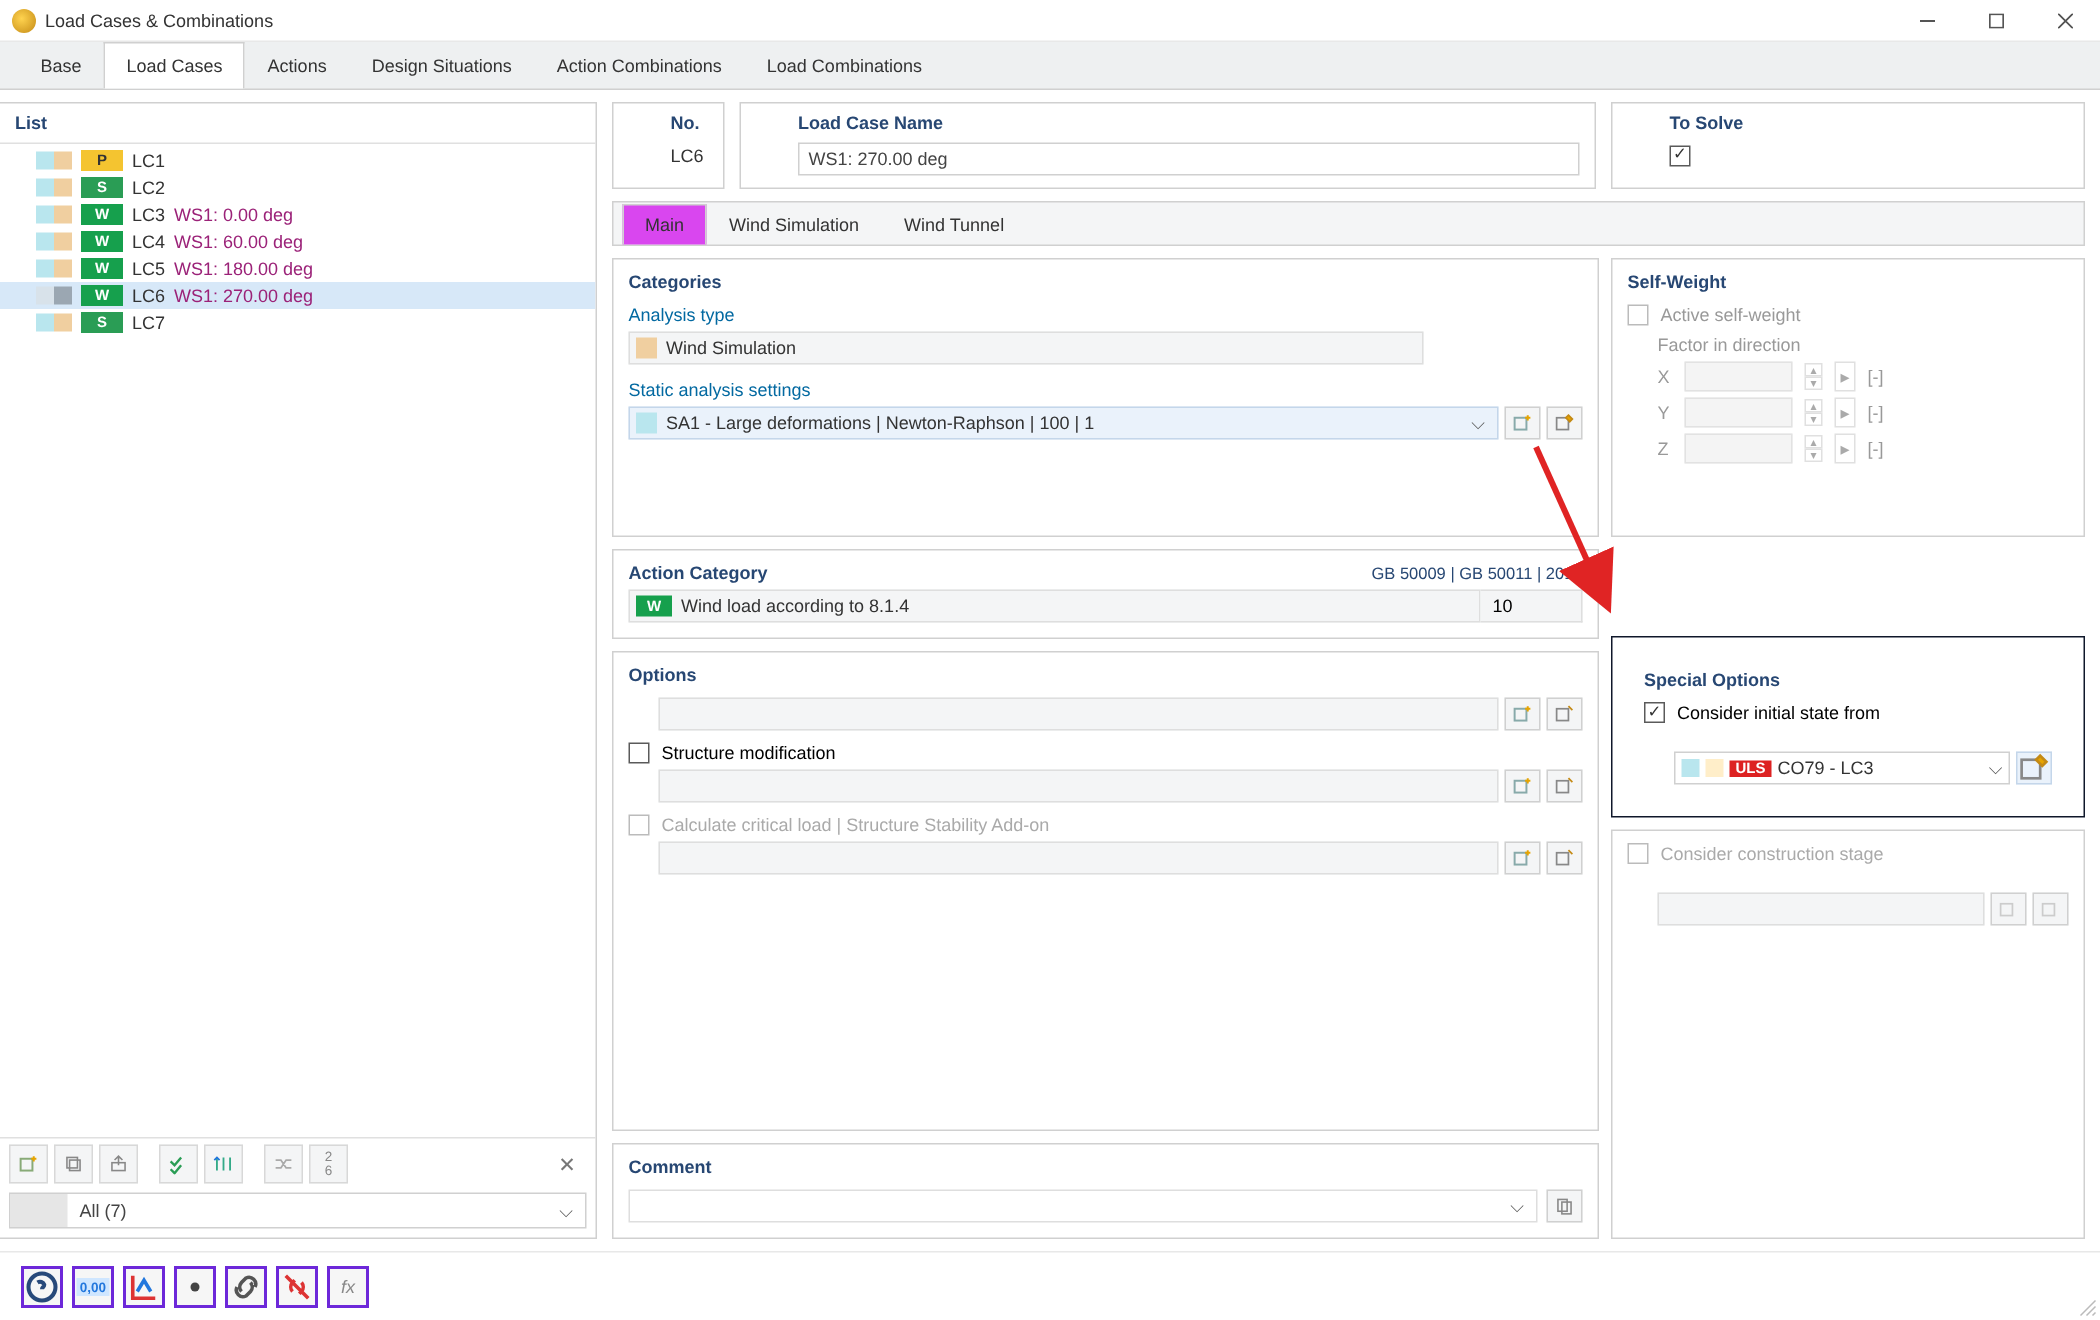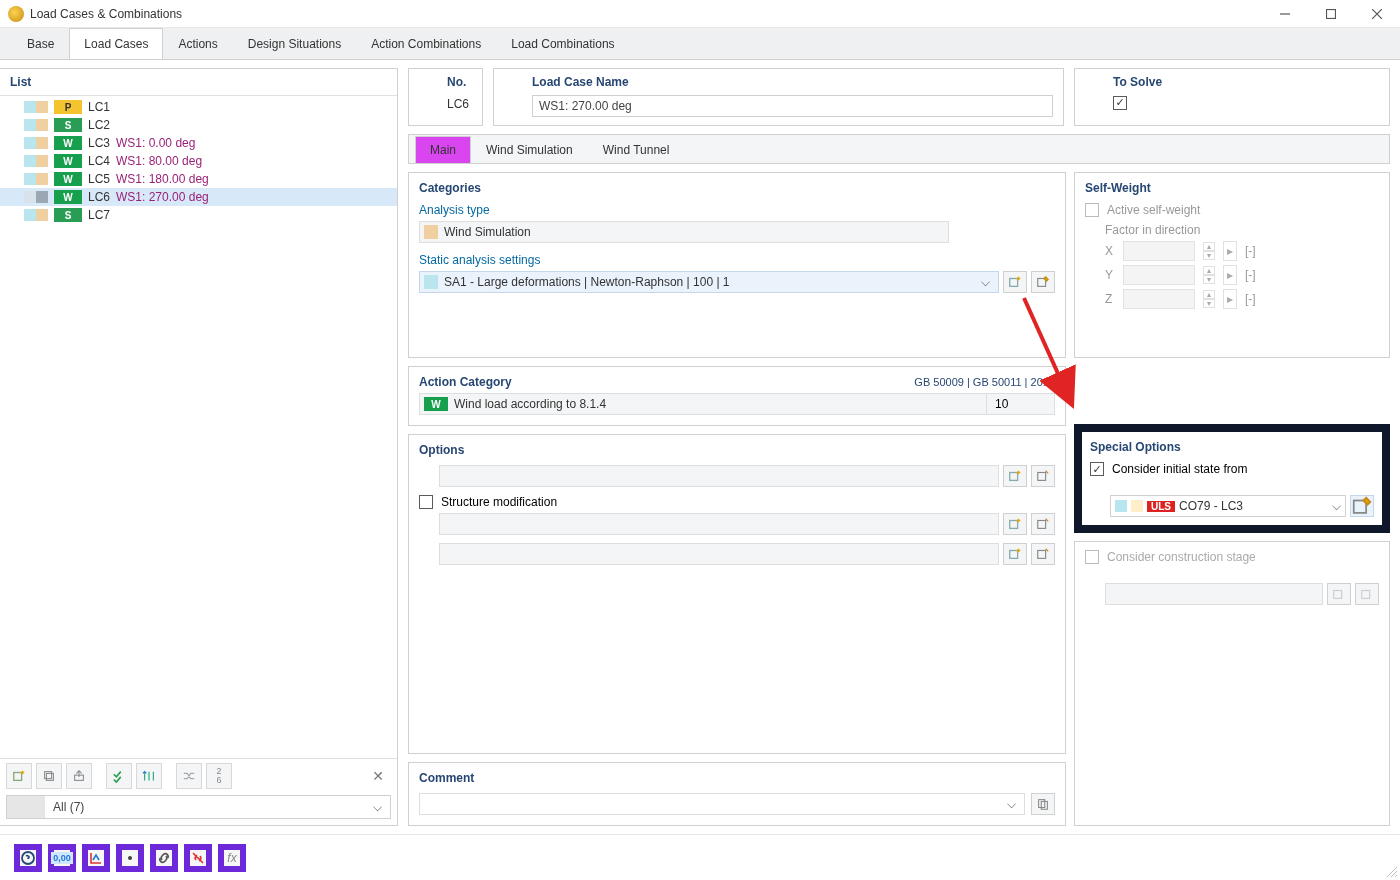--- a/index.html
+++ b/index.html
@@ -99,40 +99,40 @@
 .self-weight .label2 { color: #999; }
 .dir-grid { margin-left: 20px; }
 .dir-row { display: flex; align-items: center; gap: 8px; margin-top: 4px; color: #999; }
 .dir-row .dir-lbl { width: 10px; }
 .dir-row .dir-inp { flex: 0 0 72px; height: 20px; border: 1px solid #e2e2e2; background: #f4f4f4; }
 .dir-row .spin { display: flex; flex-direction: column; }
 .dir-row .spin span { width: 12px; height: 9px; border: 1px solid #e0e0e0; font-size: 8px; text-align: center; line-height: 7px; color: #aaa; }
 .dir-row .go { border: 1px solid #e0e0e0; width: 14px; height: 20px; text-align: center; color: #aaa; line-height: 18px; }
 .dir-row .unit { color: #999; }
 
-.special-options { border: 8px solid #0f172a; padding: 8px; }
+.special-options { border: 1px solid #0f172a; padding: 21px; }
 .special-options .panel-title { color: #274773; }
 .so-field-row { display: flex; gap: 4px; margin-left: 20px; margin-top: 19px; align-items: center; }
 .so-select { flex: 1; height: 22px; border: 1px solid #d0d0d0; background: #fff; display: flex; align-items: center; padding: 0 4px; gap: 4px; }
 .uls-badge { background: #d22; color: #fff; font-size: 10px; padding: 0 4px; font-weight: 700; }
 .so-cyan { width: 12px; height: 12px; background: #b9e6ee; }
 .so-cream { width: 12px; height: 12px; background: #ffeec9; }
 .so-sel-text { flex: 1; color: #333; }
 .so-chev { color: #555; }
 .so-edit { width: 24px; height: 22px; border: 1px solid #c4d6ea; background: #eaf2fb; display: flex; align-items: center; justify-content: center; }
 
 .arrow-svg { position: absolute; pointer-events: none; }
 
 .comment-row { display: flex; gap: 6px; align-items: center; }
 .comment-row .field { flex: 1; background: #fff; }
 
 
 .bottom { border-top: 1px solid #e8e8e8; height: 46px; display: flex; align-items: center; padding: 0 14px; }
 .bottom .left-tools { display: flex; gap: 6px; }
-.bb-btn { width: 28px; height: 28px; border: 6px solid #6d28d9; background: #f6f6f6; display: flex; align-items: center; justify-content: center; }
+.bb-btn { width: 28px; height: 28px; border: 2px solid #6d28d9; background: #f6f6f6; display: flex; align-items: center; justify-content: center; }
 .bottom .right-btns { margin-left: auto; display: flex; gap: 8px; }
 .btn { height: 28px; border: 1px solid #c0c0c0; background: #fdfdfd; padding: 0 16px; display: flex; align-items: center; cursor: pointer; min-width: 88px; justify-content: center; }
 .btn.disabled { color: #aaa; }
 .resize-grip { position: absolute; right: 2px; bottom: 2px; width: 12px; height: 12px; color: #bbb; }
 </style>
 </head>
 <body>
 
 <div class="title-bar">
   <div class="title-icon"></div>
@@ -193,21 +193,21 @@
           <span class="lc-id">LC3</span>
           <span class="lc-text">WS1: 0.00 deg</span>
         </div>
       <div class="list-row">
           <span class="sw-pair">
             <span class="sw a"></span>
             <span class="sw b"></span>
           </span>
           <span class="badge W">W</span>
           <span class="lc-id">LC4</span>
-          <span class="lc-text">WS1: 80.00 deg</span>
+          <span class="lc-text">WS1: 60.00 deg</span>
         </div>
       <div class="list-row">
           <span class="sw-pair">
             <span class="sw a"></span>
             <span class="sw b"></span>
           </span>
           <span class="badge W">W</span>
           <span class="lc-id">LC5</span>
           <span class="lc-text">WS1: 180.00 deg</span>
         </div>
@@ -384,20 +384,24 @@
                 </div>
                 <div class="mini-btn">
                   <svg viewBox="0 0 16 16" fill="none" stroke="#888" stroke-width="1.3">
                     <rect x="2" y="4" width="9" height="9"></rect>
                     <path d="M11 2l3 3" stroke="#c48a15"></path>
                   </svg>
                 </div>
               </div>
           </div>
           <div class="opt-row">
+            <div class="opt-head disabled">
+                <span class="check disabled"></span>
+                <span>Calculate critical load | Structure Stability Add-on</span>
+              </div>
             <div class="opt-body">
                 <div class="field"></div>
                 <div class="mini-btn">
                   <svg viewBox="0 0 16 16" fill="none" stroke="#e6a400" stroke-width="1.5">
                     <rect x="2" y="4" width="9" height="9" stroke="#8aa"></rect>
                     <path d="M12 2v4M10 4h4"></path>
                   </svg>
                 </div>
                 <div class="mini-btn">
                   <svg viewBox="0 0 16 16" fill="none" stroke="#888" stroke-width="1.3">

